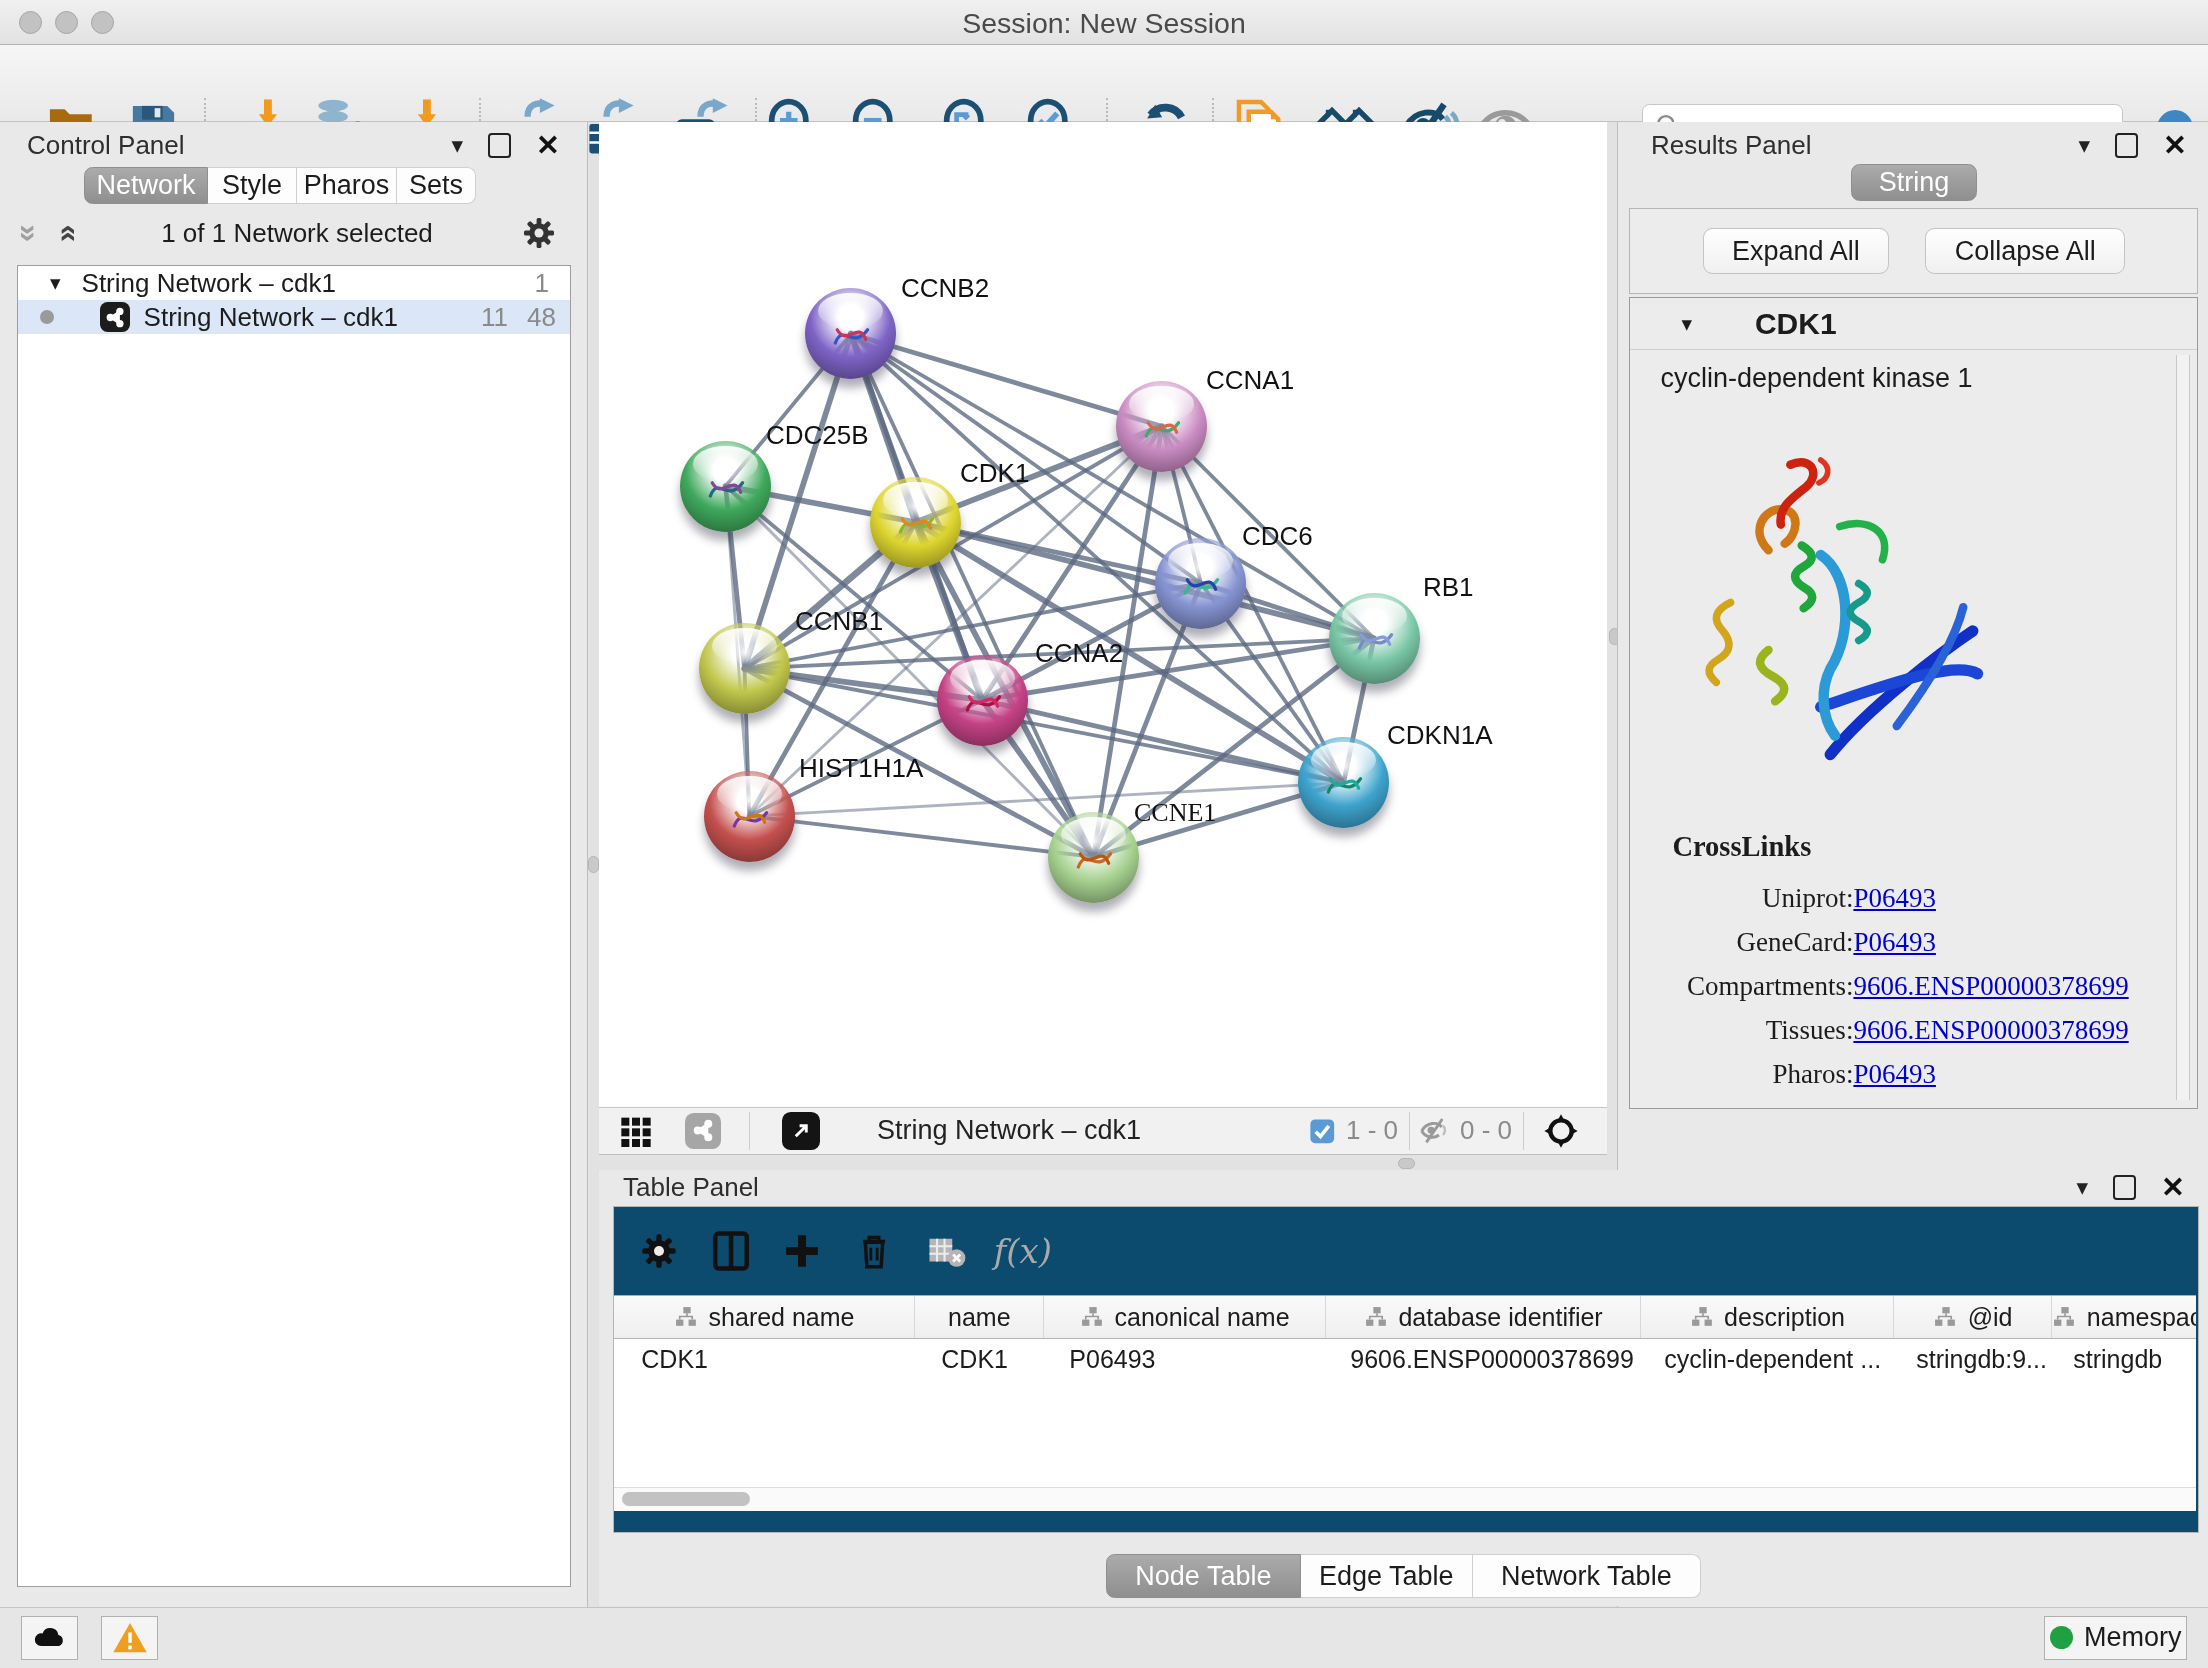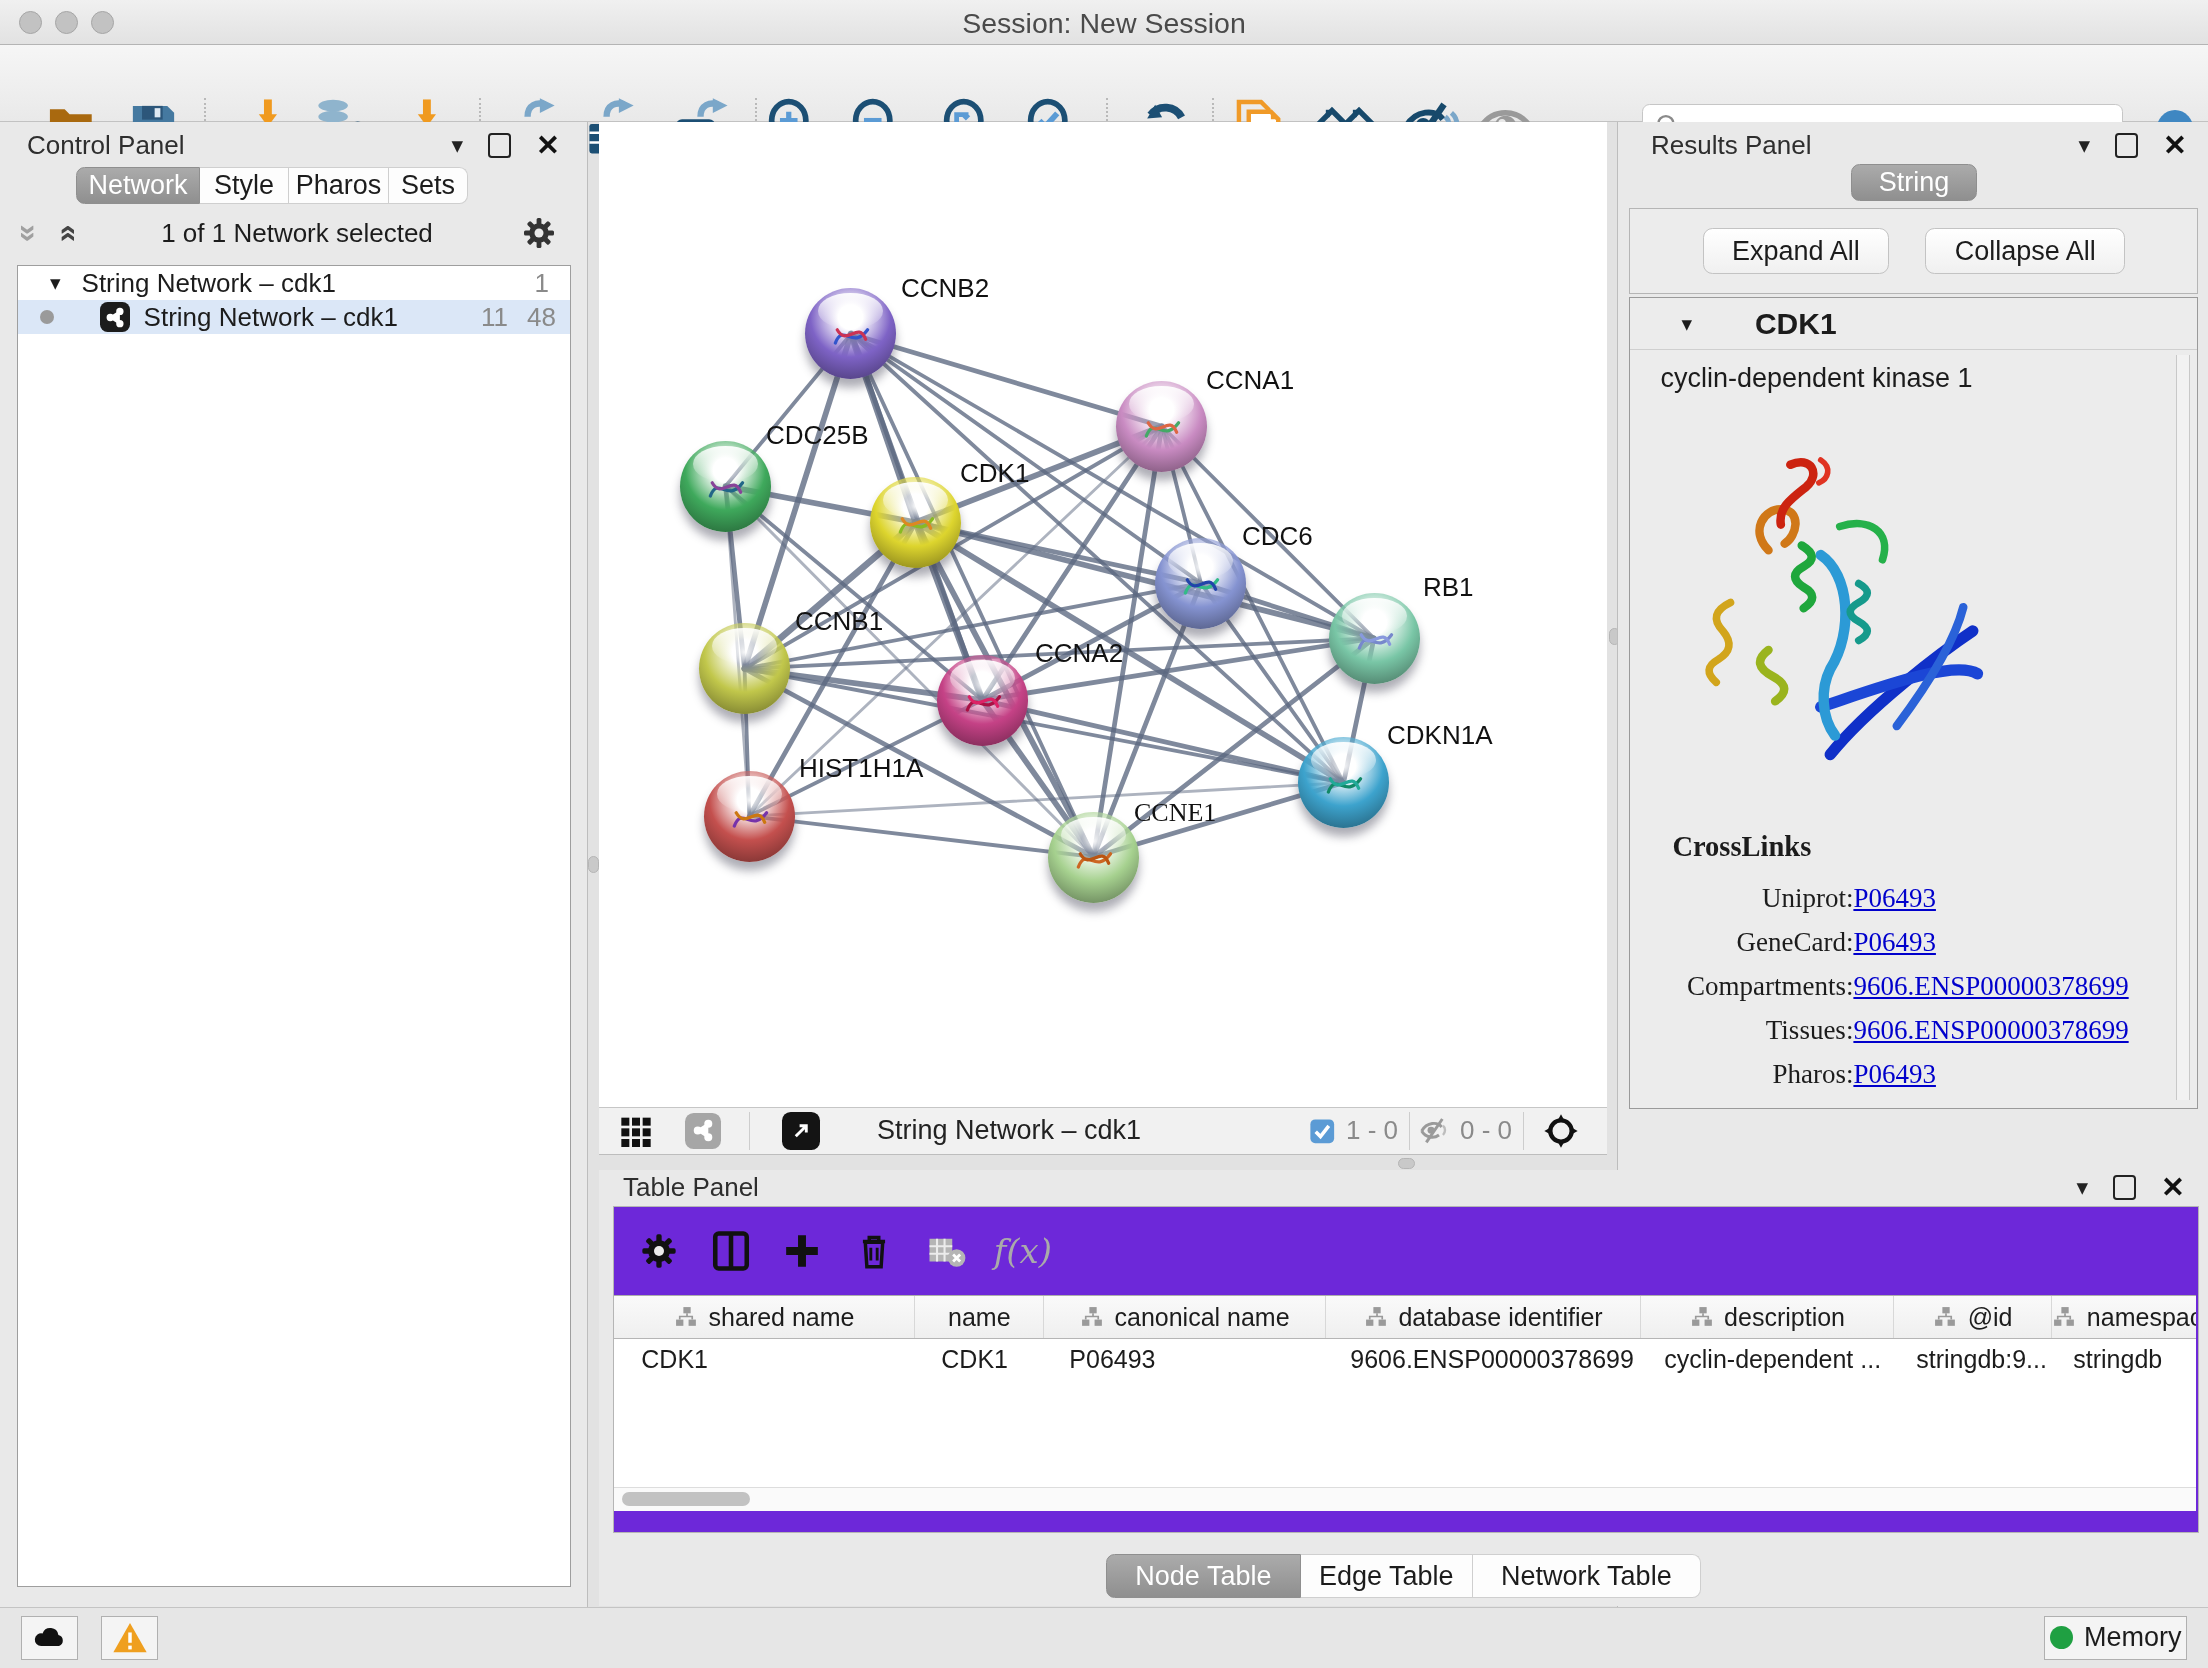--- a/index.html
+++ b/index.html
@@ -80,21 +80,21 @@
   #cdk1-desc{font-size:27px;margin:13.3px 0 0 30px;}
   #rp-scroll{position:absolute;right:7.6px;top:57px;bottom:7.6px;width:11.4px;background:#f2f2f2;
     border-left:1px solid #c8c8c8;border-right:1px solid #c8c8c8;}
   #crosslinks{position:absolute;left:42px;top:533px;font-family:"Liberation Serif",serif;}
   #crosslinks h3{margin:0 0 13.3px 0;font-size:28.5px;}
   .cl-row{display:flex;font-size:27px;line-height:44px;text-align:right;}
   .cl-label{width:181px;}
   .cl-val{color:#0000cc;text-decoration:underline;cursor:pointer;}
   
   #table-panel{position:absolute;left:599px;top:1170px;width:1609px;height:436px;background:#e9e9e9;}
-  #tp-box{position:absolute;left:14.3px;top:36px;width:1584px;height:325px;background:#6d28d9;
+  #tp-box{position:absolute;left:14.3px;top:36px;width:1584px;height:325px;background:#0c4a6e;
     border:1px solid #b5b5b5;}
   .tp-tool{position:absolute;top:17px;width:53px;height:53px;margin-left:-27px;
     display:flex;align-items:center;justify-content:center;cursor:pointer;}
   #fx{font-family:"DejaVu Serif",serif;font-style:italic;font-size:34px;color:#aaa;}
   #tp-table{position:absolute;left:0px;top:88px;width:1582px;height:215px;background:#fff;
     border-top:1px solid #adadad;overflow:hidden;}
   #tp-header{display:flex;height:42px;background:linear-gradient(#fafafa,#efefef);
     border-bottom:1px solid #b5b5b5;}
   .th{display:flex;align-items:center;justify-content:center;gap:9.5px;font-size:25px;
     border-right:1px solid #d8d8d8;overflow:hidden;white-space:nowrap;flex:none;}
@@ -312,21 +312,21 @@
     </div>
   </div>
 
   <div id="control-panel">
     <div style="position:absolute;left:27px;top:7.6px" class="panel-title">Control Panel</div>
     <div class="win-btns" style="right:27px;top:9.5px">
       <span class="wb-collapse">▾</span>
       <span class="wb-float"></span>
       <span class="wb-close">✕</span>
     </div>
-    <div class="seg" style="position:absolute;left:76px;top:45px" id="cp-tabs">
+    <div class="seg" style="position:absolute;left:84px;top:45px" id="cp-tabs">
         <div class="tab sel" style="width: 122px;">Network</div>
         <div class="tab" style="width: 88px;">Style</div>
         <div class="tab" style="width: 99px;">Pharos</div>
         <div class="tab" style="width: 78px;">Sets</div>
       </div>
 
     <div id="cp-toolrow">
       <span class="chev" style="transform:rotate(90deg);color:#a0a0a0;margin-left:11.4px">»</span>
       <span class="chev" style="transform:rotate(-90deg);color:#444;margin-left:17px">»</span>
       <span style="flex:1;text-align:center;font-size:26px">1 of 1 Network selected</span>

